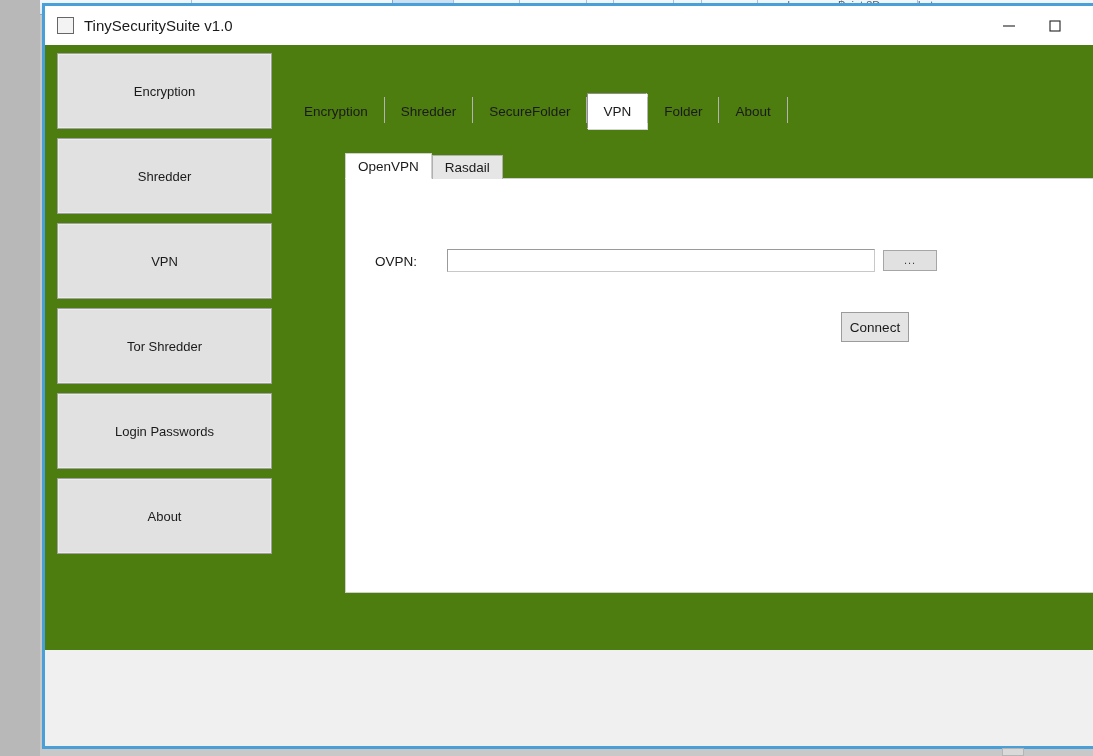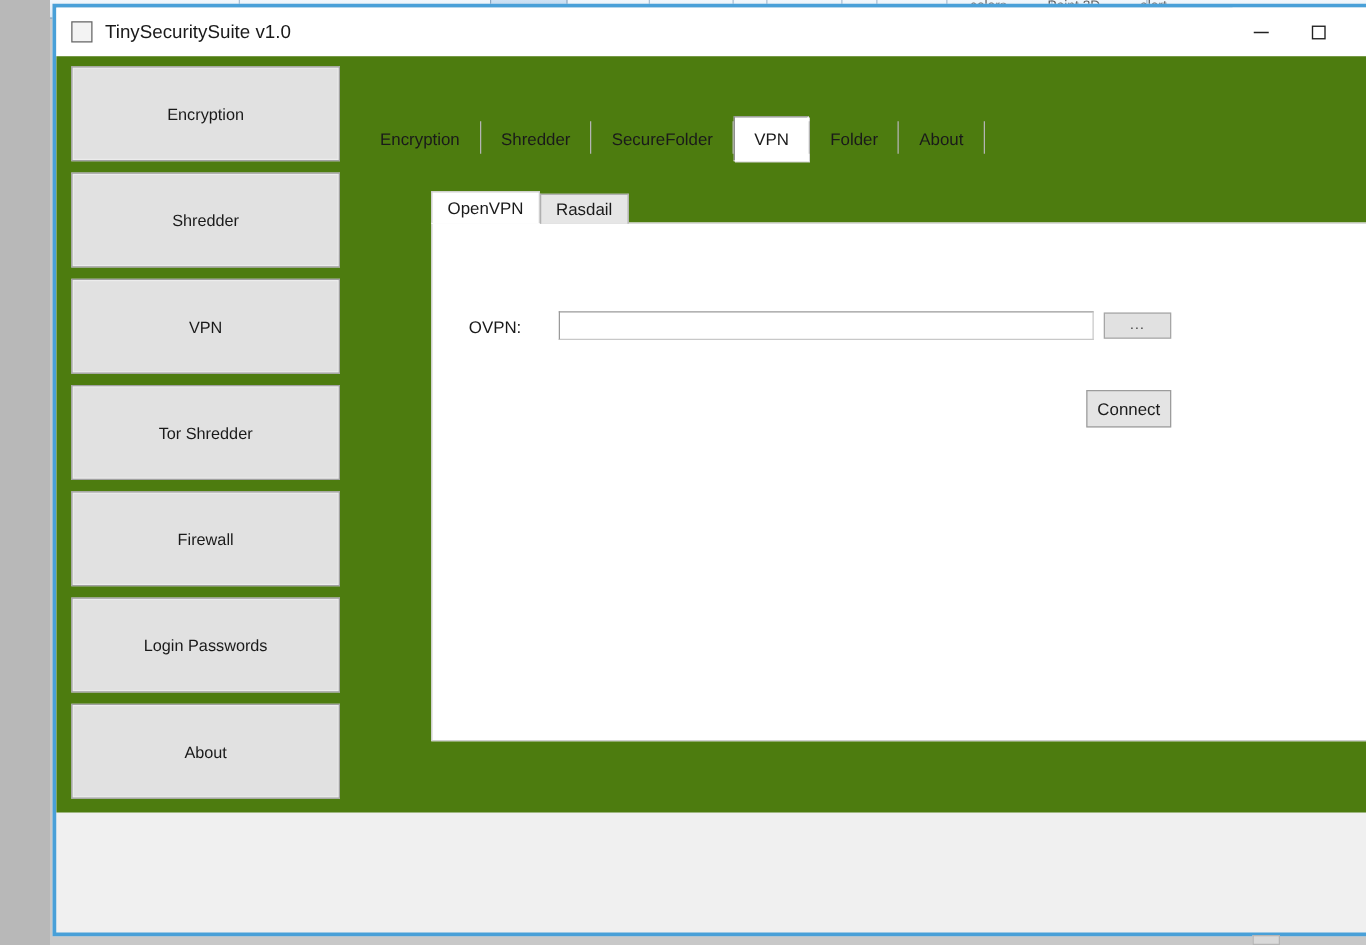--- a/index.html
+++ b/index.html
@@ -255,21 +255,21 @@
     justify-content: center;
     font-size: 11px;
     color: #3a3a3a;
     font-family: "Liberation Sans", sans-serif;
     letter-spacing: 1px;
     line-height: 1;
     padding-bottom: 4px;
   }
   .connect-btn {
     position: absolute;
-    left: 523px;
+    left: 495px;
     top: 133px;
     width: 68px;
     height: 30px;
     background: #e4e4e4;
     border: 1px solid #9c9c9c;
     box-sizing: border-box;
     display: flex;
     align-items: center;
     justify-content: center;
     font-size: 13.5px;
@@ -346,23 +346,20 @@
         <div class="side-btn">
           <span>Shredder</span>
         </div>
         <div class="side-btn">
           <span>VPN</span>
         </div>
         <div class="side-btn">
           <span>Tor Shredder</span>
         </div>
         <div class="side-btn">
-          <span>Firewall</span>
-        </div>
-        <div class="side-btn">
           <span>Login Passwords</span>
         </div>
         <div class="side-btn">
           <span>About</span>
         </div>
       </div>
 
       <div class="tabstrip">
         <div class="tab-item">
           <span>Encryption</span>

